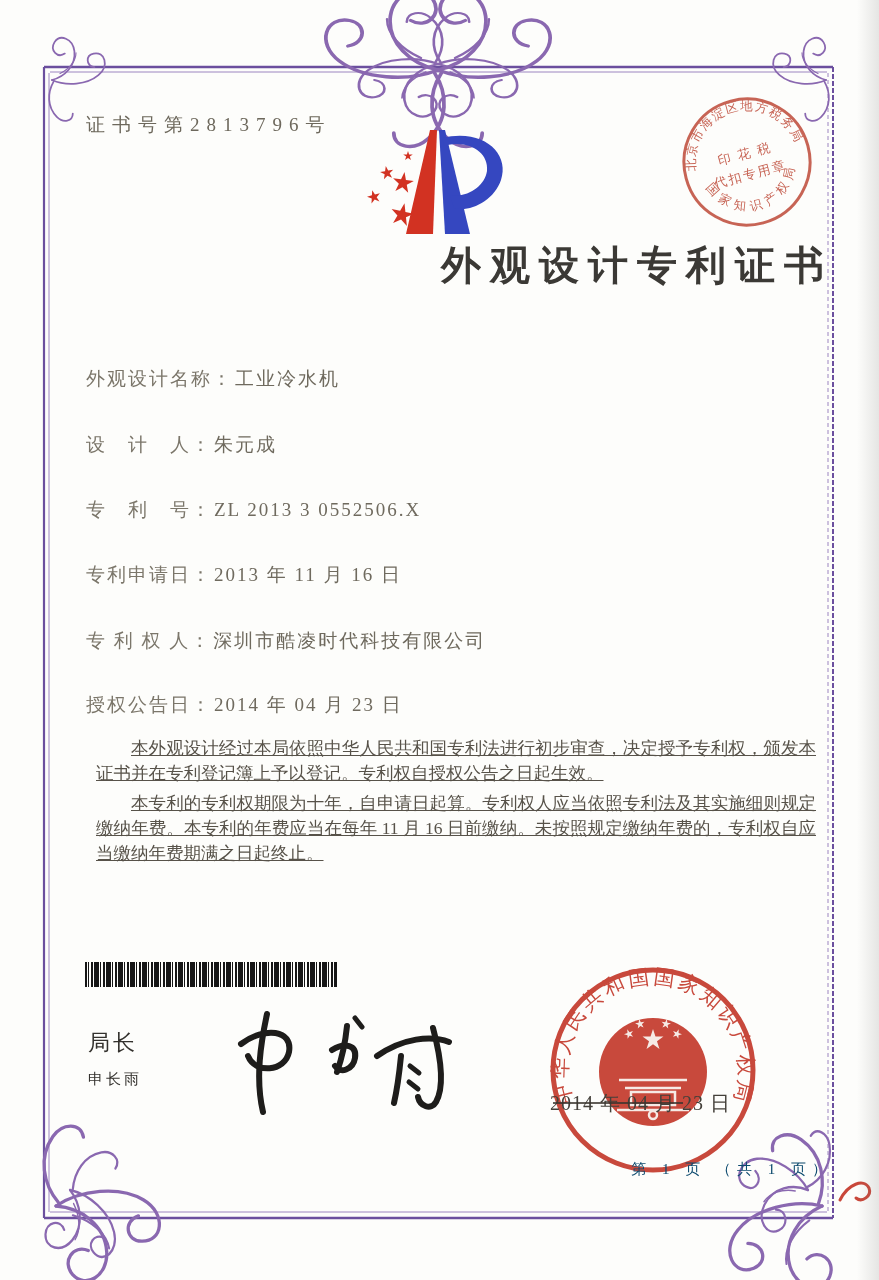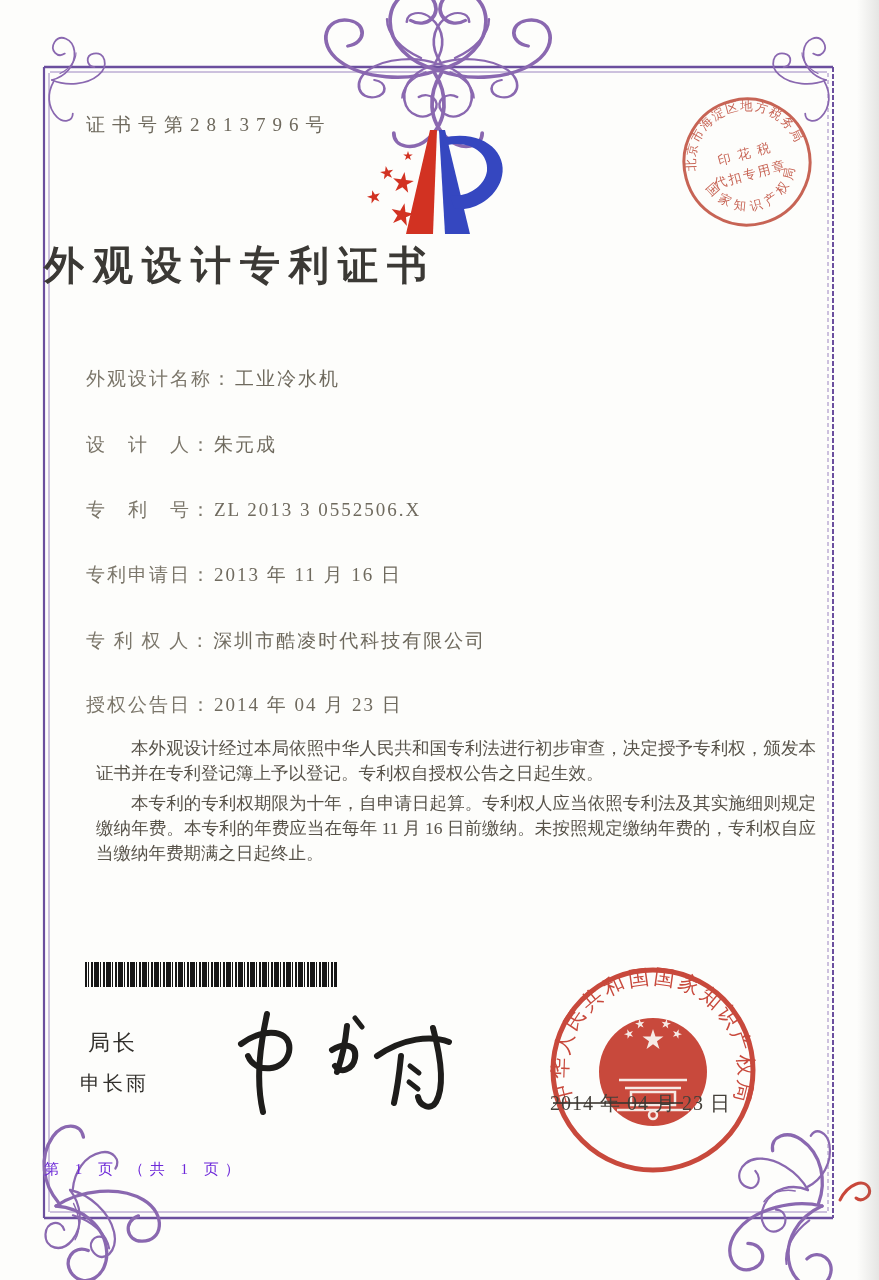--- a/index.html
+++ b/index.html
@@ -6,44 +6,44 @@
   .page{
     position:relative;width:879px;height:1280px;margin:0 auto;
     background:#fdfdfb;overflow:hidden;
     font-family:"Liberation Serif","DejaVu Serif",serif;
   }
   .edge-shadow{position:absolute;top:0;right:0;width:22px;height:100%;
     background:linear-gradient(to right,rgba(0,0,0,0),rgba(120,120,120,.18));}
   .frame-svg{position:absolute;left:0;top:0;}
   .cert-no{position:absolute;left:86px;top:112px;font-size:19px;letter-spacing:7px;color:#6d685c;text-align:center;}
   .logo{position:absolute;left:350px;top:126px;}
-  .title{position:absolute;left:44px;right:46px;top:238px;text-align:left;
+  .title{position:absolute;left:44px;right:46px;top:238px;text-align:right;
     font-size:40px;letter-spacing:9px;color:#3b3935;font-weight:600;}
   .field{position:absolute;left:86px;font-size:19px;letter-spacing:2px;color:#7b766a;white-space:nowrap;}
   .field .value{color:#6f6a5e;margin-left:2px;}
   .f0{top:366px}.f1{top:432px}.f2{top:497px}.f3{top:562px}.f4{top:628px}.f5{top:692px}
   .body-text{position:absolute;left:96px;width:720px;top:736px;
-    font-size:17.5px;line-height:25px;color:#575249;text-align:justify;}
+    font-size:17.5px;line-height:25px;color:#575249;text-align:justify;text-decoration:underline;}
   .body-text p{margin:0 0 5px 0;text-indent:2em;}
   .barcode{position:absolute;left:85px;top:962px;width:252px;height:25px;
     background-image:
       repeating-linear-gradient(90deg,#161616 0 2px,transparent 2px 6px),
       repeating-linear-gradient(90deg,#161616 0 1px,transparent 1px 3px),
       repeating-linear-gradient(90deg,transparent 0 9px,#161616 9px 12px);}
   .sig-title{position:absolute;left:88px;top:1028px;font-size:22px;letter-spacing:3px;color:#33312d;}
-  .sig-name{position:absolute;left:80px;top:1070px;font-size:20px;letter-spacing:3px;color:#33312d;}
+  .sig-name{position:absolute;left:88px;top:1070px;font-size:15px;letter-spacing:3px;color:#33312d;}
   .signature{position:absolute;left:205px;top:1000px;}
   .tax-seal{position:absolute;left:680px;top:95px;}
   .gov-seal{position:absolute;left:543px;top:960px;}
   .seal-date{position:absolute;left:550px;top:1090px;font-size:20px;letter-spacing:1px;
     color:#44403a;white-space:nowrap;z-index:5;}
   .seal-date-line{position:absolute;left:553px;top:1102px;width:130px;height:2px;
     background:rgba(58,53,46,.8);z-index:5;}
-  .footer-page{position:absolute;left:44px;right:46px;top:1160px;text-align:left;
-    font-size:15px;letter-spacing:6px;color:#6d28d9;}
+  .footer-page{position:absolute;left:44px;right:46px;top:1160px;text-align:right;
+    font-size:15px;letter-spacing:6px;color:#0c4a6e;}
 </style>
 </head>
 <body>
 
 <div class="page">
 
   <svg class="frame-svg" width="879" height="1280" viewBox="0 0 879 1280">
     <defs>
       <g id="flourish" fill="none" stroke="#8a68b0" stroke-width="2.2" stroke-linecap="round">
         <path d="M0,0 C16,-4 30,-18 28,-36 C26,-52 10,-58 3,-47 C-3,-37 7,-27 16,-33"></path>

